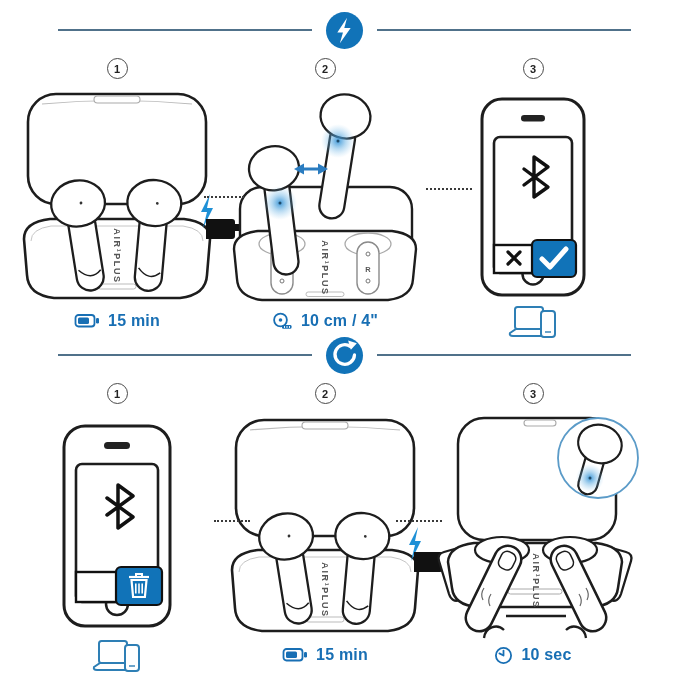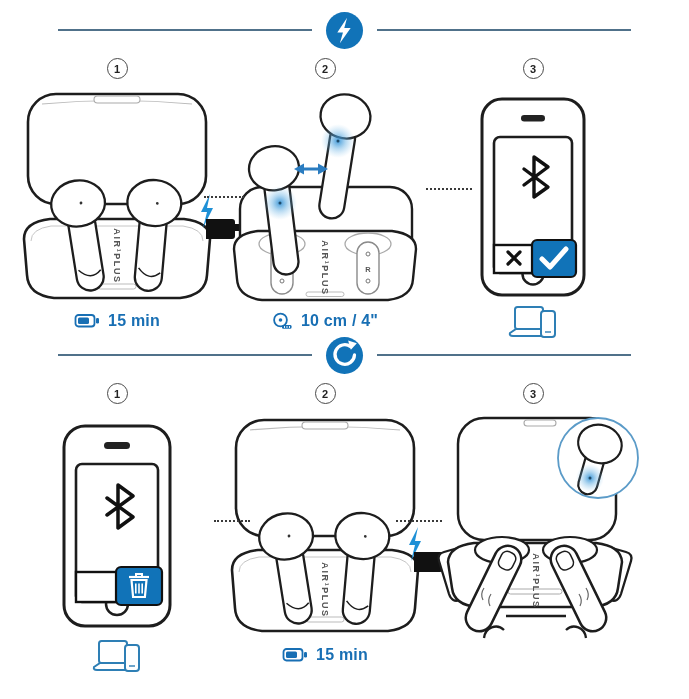--- a/index.html
+++ b/index.html
@@ -274,18 +274,25 @@
         <g clip-path="url(#magclip)">
           <g transform="rotate(16 170 46)">
             <rect x="158" y="40" width="19" height="44" rx="9.5" fill="#fff" stroke="#1d1d1d" stroke-width="2.2"></rect>
             <ellipse cx="168" cy="32" rx="22" ry="19" fill="#fff" stroke="#1d1d1d" stroke-width="2.2"></ellipse>
           </g>
           <circle cx="162" cy="66" r="14" fill="url(#glow)"></circle>
           <circle cx="162" cy="66" r="1.5" fill="#1d4b6b"></circle>
         </g>
       </g>
     </svg>
+    <div class="caption">
+      <svg width="19" height="19" viewBox="0 0 19 19">
+        <circle cx="9.5" cy="9.5" r="7.6" fill="none" stroke="#186fb4" stroke-width="1.8"></circle>
+        <path d="M9.5 9.5 V4.6 M9.5 9.5 L5.4 7.4" fill="none" stroke="#186fb4" stroke-width="1.8" stroke-linecap="round"></path>
+      </svg>
+      <span class="cap-text">10 sec</span>
+    </div>
   </div>
 
   <div class="dots" style="left:214px;top:520px;width:36px"></div>
   <div class="dots" style="left:396px;top:520px;width:46px"></div>
 
 </div>
 
 </body></html>

